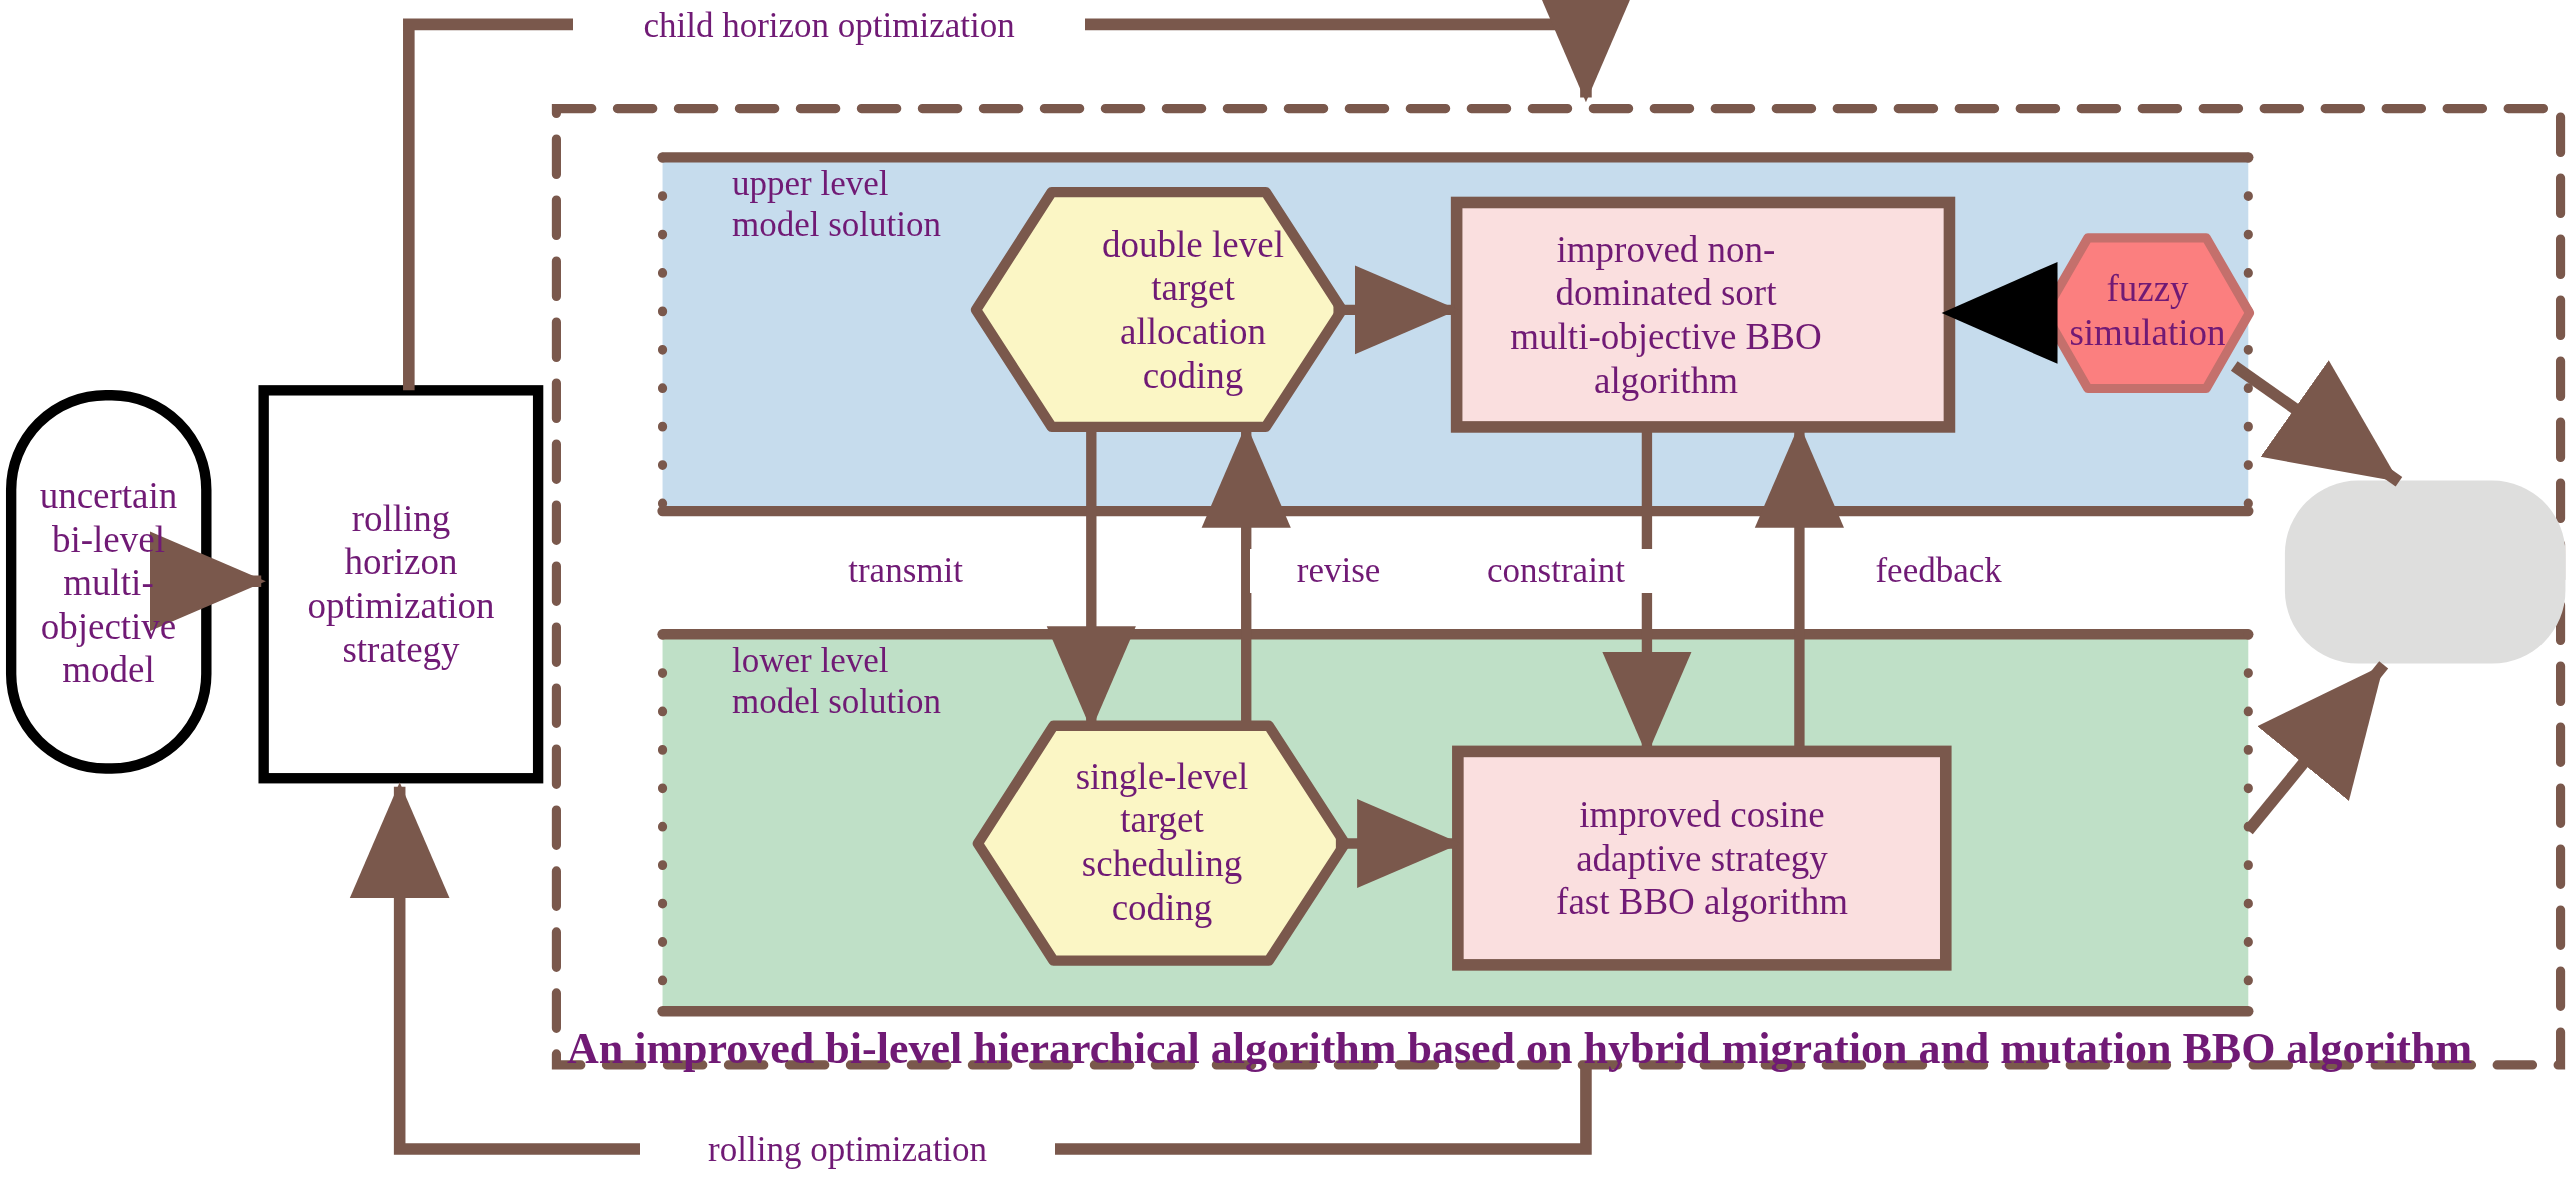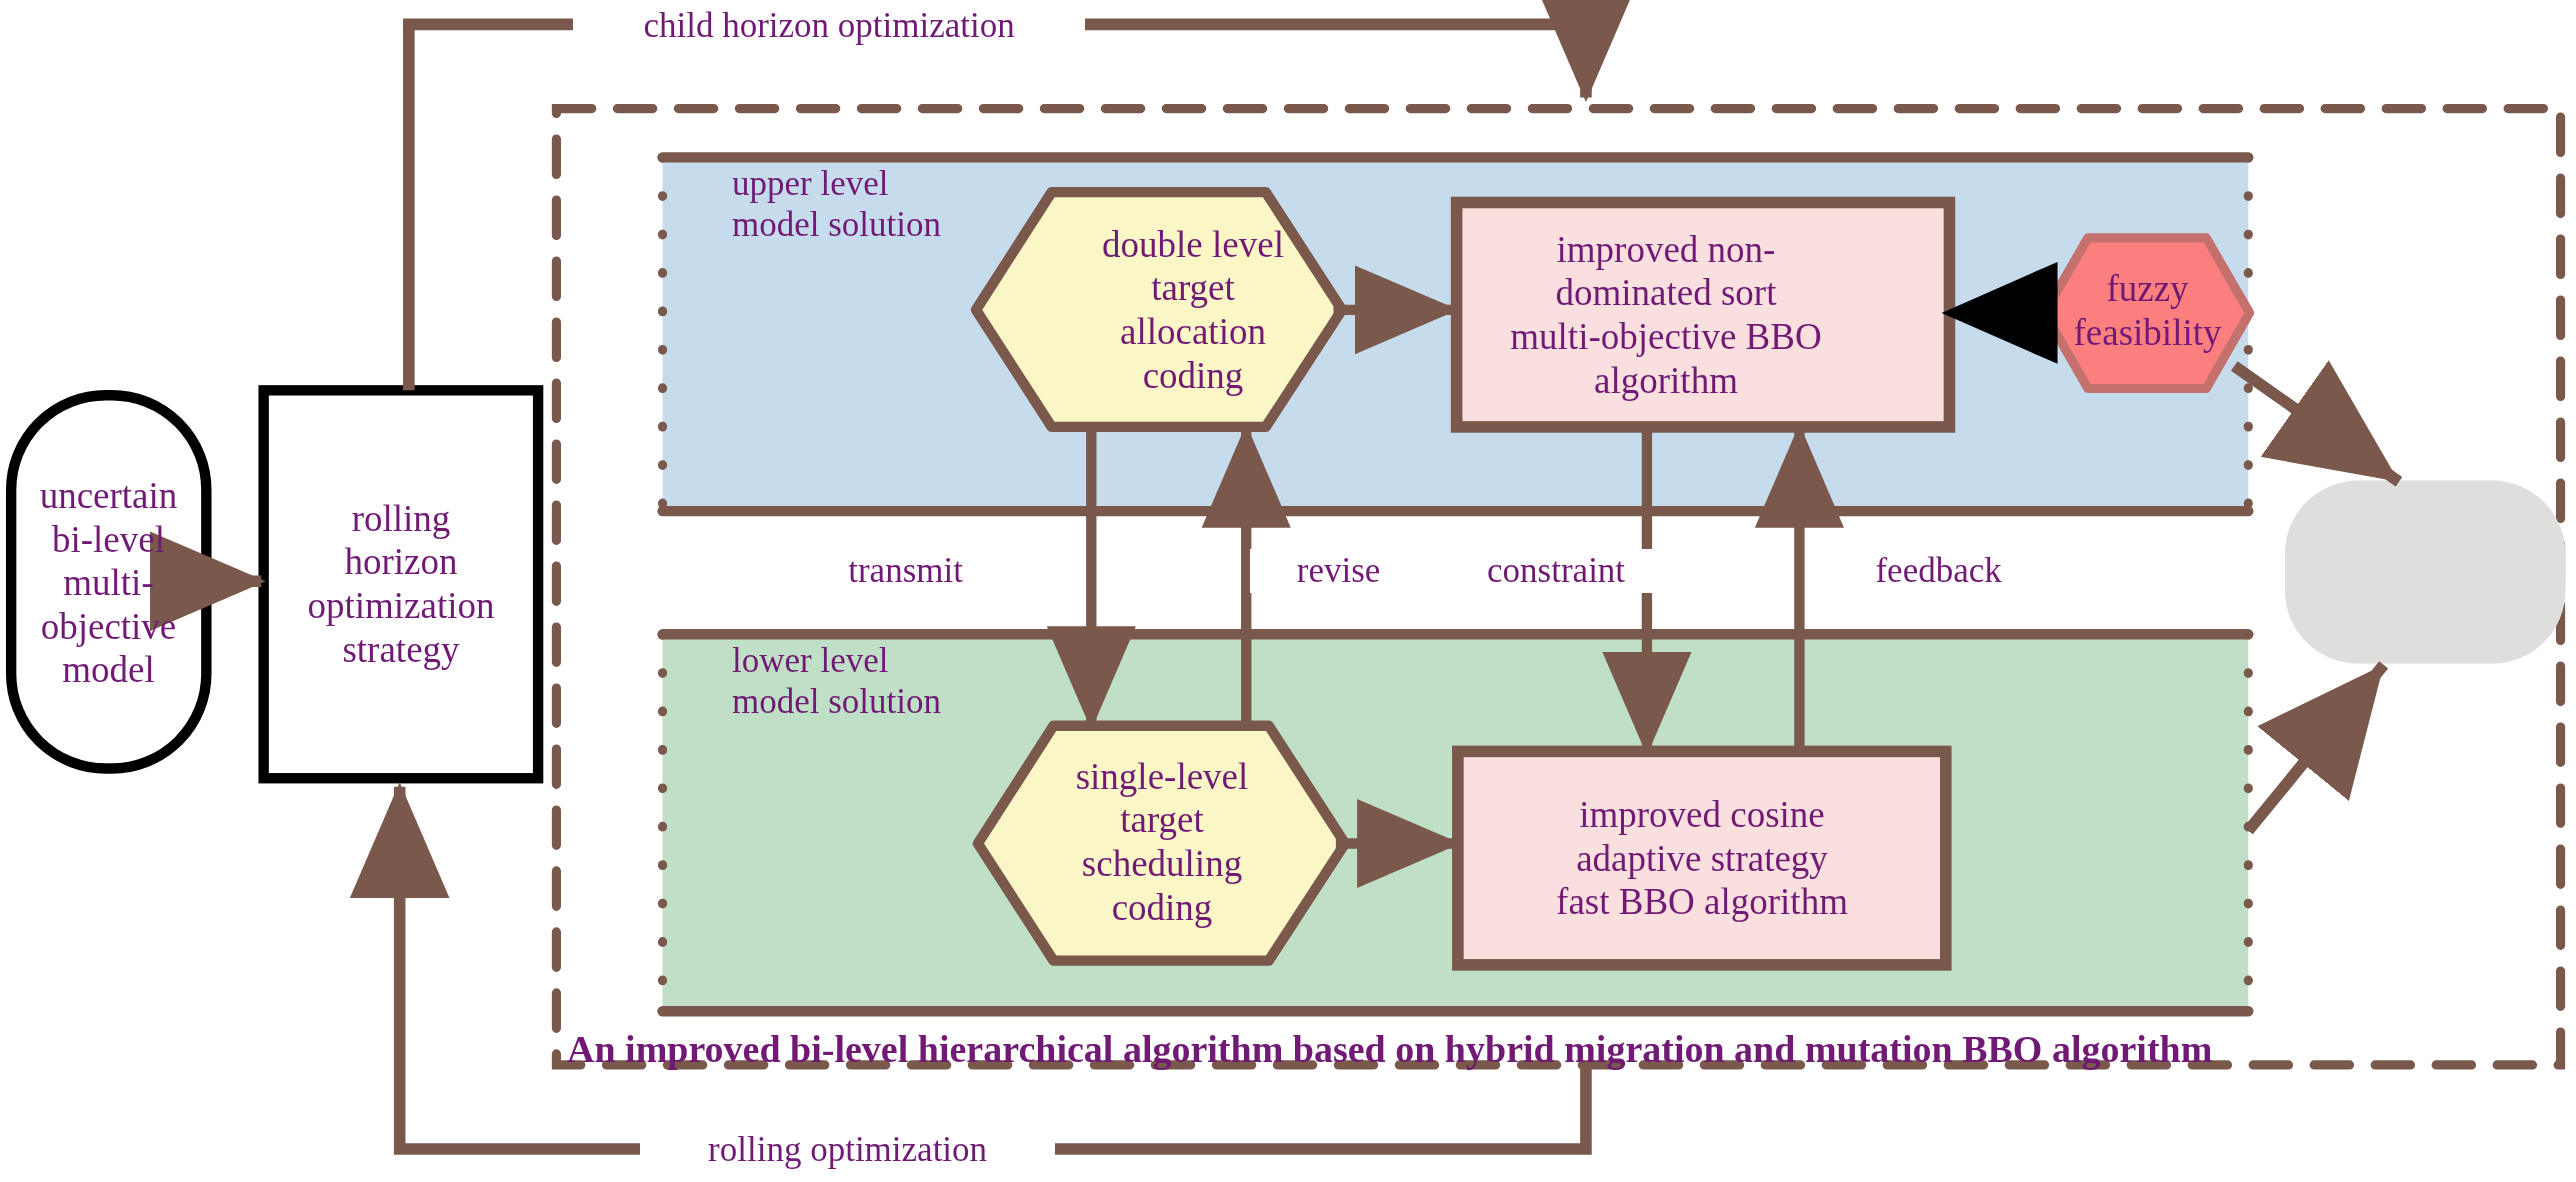--- a/index.html
+++ b/index.html
@@ -5,21 +5,21 @@
   html,body{margin:0;padding:0;background:#ffffff;}
   body{font-family:"Liberation Serif","DejaVu Serif",serif;}
   #stage{position:relative;width:2576px;height:1182px;background:#fff;overflow:hidden;}
   #svgroot{position:absolute;left:0;top:0;width:2576px;height:1182px;}
   .lbl{position:absolute;text-align:center;color:#701a75;line-height:1.18;white-space:pre-line;
        display:flex;align-items:center;justify-content:center;pointer-events:none;}
   .lbl-left{justify-content:flex-start;text-align:left;}
   .flowtext{font-size:37px;}
   .bandtext{font-size:35px;}
   .edgetext{font-size:35px;background:#fff;padding:0 6.1px;}
-  .caption{font-size:38px;font-weight:bold;letter-spacing:0px;}
+  .caption{font-size:44px;font-weight:bold;letter-spacing:0px;}
 </style>
 </head>
 <body>
 
 <div id="stage">
 
   <svg id="svgroot" viewBox="0 0 4223 1938">
     <defs>
       <marker id="arrB" markerWidth="12" markerHeight="12" refX="9.6" refY="5" orient="auto" markerUnits="strokeWidth">
         <path d="M0,0.7 L10,5 L0,9.3 z" fill="#7a584c"></path>
@@ -116,21 +116,21 @@
   <div class="lbl flowtext" style="left:1463px;top:209px;width:406px;height:212px;">improved non-
 dominated sort
 multi-objective BBO
 algorithm</div>
 
   <div class="lbl flowtext" style="left:1464px;top:758px;width:476px;height:201px;">improved cosine
 adaptive strategy
 fast BBO algorithm</div>
 
   <div class="lbl flowtext" style="left:2050px;top:244px;width:195px;height:134px;">fuzzy
-feasibility</div>
+simulation</div>
 
 
   <div class="lbl edgetext" style="left:573px;top:3.7px;width:500px;height:44px;">child horizon optimization</div>
 
   <div class="lbl edgetext" style="left:640px;top:1128px;width:403px;height:44px;">rolling optimization</div>
 
   <div class="lbl edgetext" style="left:799px;top:549px;width:201px;height:44px;">transmit</div>
 
   <div class="lbl edgetext" style="left:1250px;top:549px;width:165px;height:44px;">revise</div>
 

